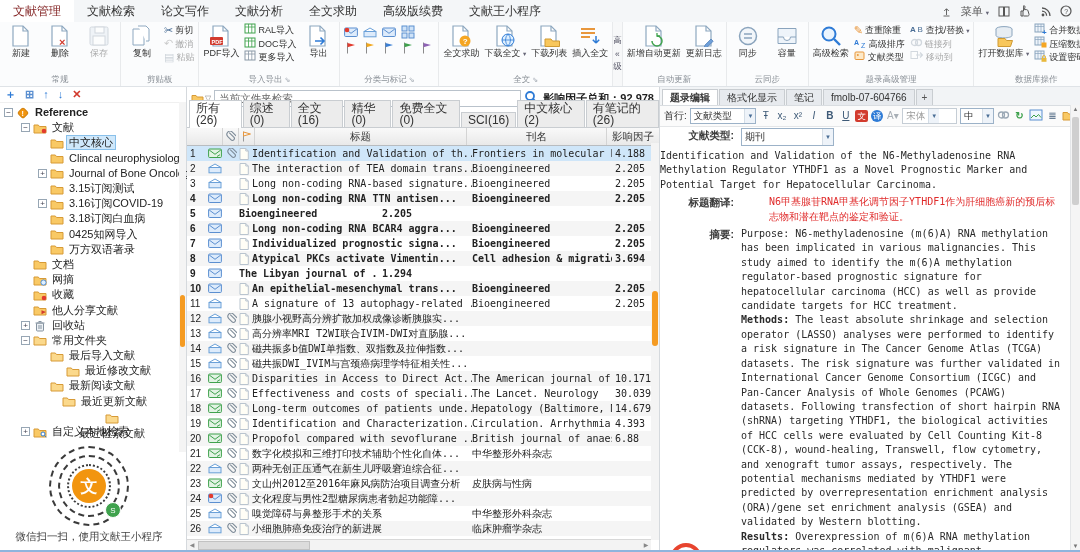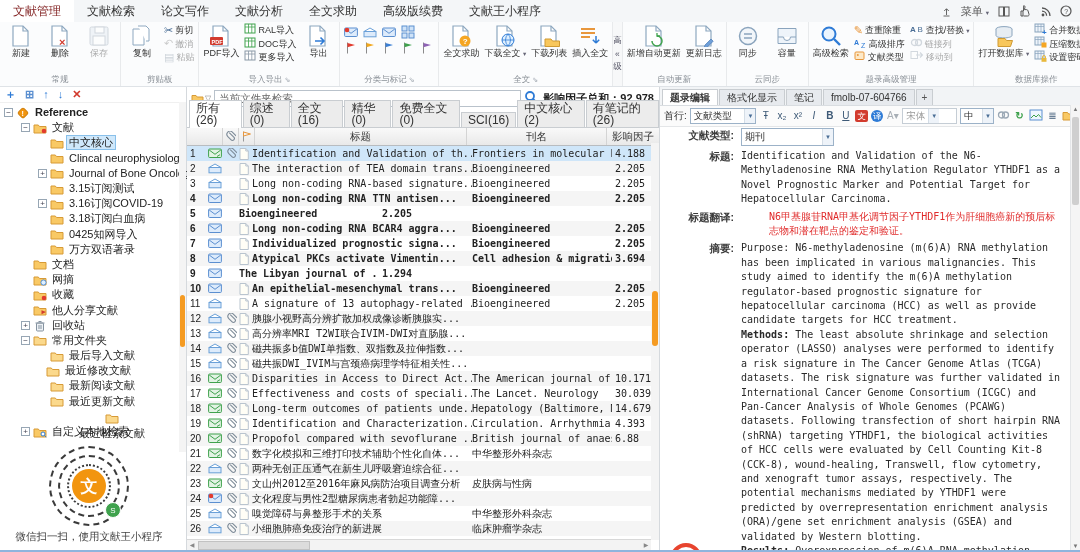--- a/index.html
+++ b/index.html
@@ -718,39 +718,39 @@
           </div>
           <div class="titem" style="padding-left: 38px;">
             <span style="width: 9px; flex: 0 0 auto;"></span>
             <span style="display: inline-flex;">
               <svg width="14" height="12" viewBox="0 0 14 12">
                 <path d="M1 3 h4.3 l1.2 1.5 H13 V11 H1 z" fill="#fbd98c" stroke="#d79a36"></path>
               </svg>
             </span>
             <span class="tlabel">最后导入文献</span>
           </div>
-          <div class="titem" style="padding-left: 34px;">
+          <div class="titem" style="padding-left: 54px;">
             <span style="width: 9px; flex: 0 0 auto;"></span>
             <span style="display: inline-flex;">
               <svg width="14" height="12" viewBox="0 0 14 12">
                 <path d="M1 3 h4.3 l1.2 1.5 H13 V11 H1 z" fill="#fbd98c" stroke="#d79a36"></path>
               </svg>
             </span>
             <span class="tlabel">最近修改文献</span>
           </div>
           <div class="titem" style="padding-left: 38px;">
             <span style="width: 9px; flex: 0 0 auto;"></span>
             <span style="display: inline-flex;">
               <svg width="14" height="12" viewBox="0 0 14 12">
                 <path d="M1 3 h4.3 l1.2 1.5 H13 V11 H1 z" fill="#fbd98c" stroke="#d79a36"></path>
               </svg>
             </span>
             <span class="tlabel">最新阅读文献</span>
           </div>
-          <div class="titem" style="padding-left: 38px;">
+          <div class="titem" style="padding-left: 50px;">
             <span style="width: 9px; flex: 0 0 auto;"></span>
             <span style="display: inline-flex;">
               <svg width="14" height="12" viewBox="0 0 14 12">
                 <path d="M1 3 h4.3 l1.2 1.5 H13 V11 H1 z" fill="#fbd98c" stroke="#d79a36"></path>
               </svg>
             </span>
             <span class="tlabel">最近更新文献</span>
           </div>
           <div class="titem" style="padding-left: 38px; flex-direction: column;">
             <span style="width: 9px; flex: 0 0 auto;"></span>
@@ -1486,21 +1486,20 @@
       </div>
       <div class="detail-form">
         <div class="frow">
           <span class="flabel">文献类型:</span>
           <span class="combo type-combo">
               <span>期刊</span>
               <span class="arrow">▼</span>
             </span>
         </div>
         <div class="frow">
-          <span class="flabel">标题:</span>
           <div class="fval">Identification and Validation of the N6-Methyladenosine RNA Methylation Regulator YTHDF1 as a Novel Prognostic Marker and Potential Target for Hepatocellular Carcinoma.</div>
         </div>
         <div class="frow">
           <span class="flabel">标题翻译:</span>
           <div class="fval red">N6甲基腺苷RNA甲基化调节因子YTHDF1作为肝细胞癌新的预后标志物和潜在靶点的鉴定和验证。</div>
         </div>
         <div class="frow">
           <span class="flabel">摘要:</span>
           <div class="fval" id="abstract">
               <div class="apara"><span>Purpose: N6-methyladenosine (m(6)A) RNA methylation has been implicated in various malignancies. This study aimed to identify the m(6)A methylation regulator-based prognostic signature for hepatocellular carcinoma (HCC) as well as provide candidate targets for HCC treatment.</span></div>

